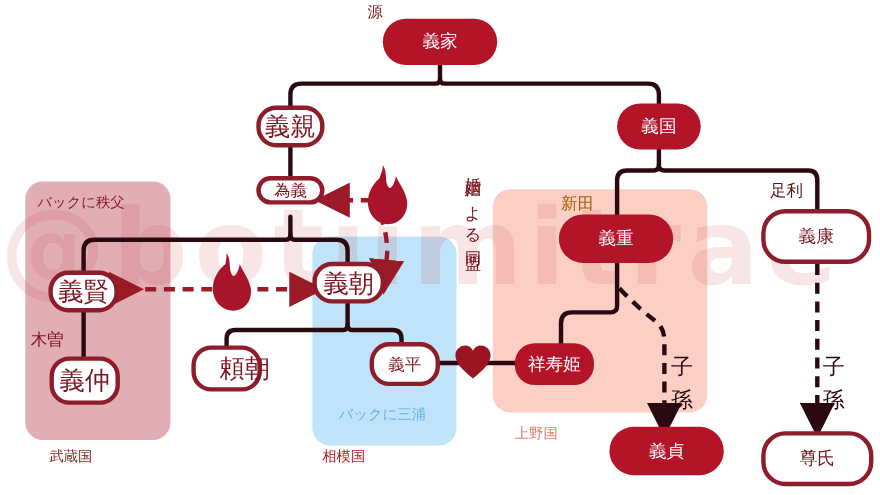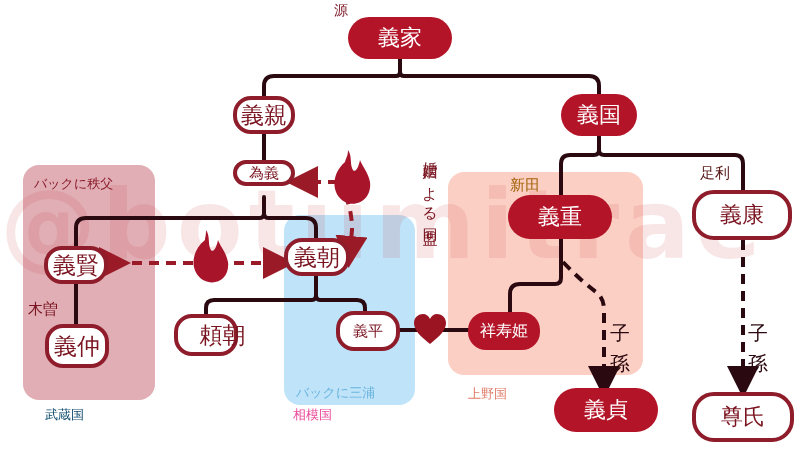--- a/index.html
+++ b/index.html
@@ -4,35 +4,35 @@
 <style>
   html, body { margin:0; padding:0; }
   body { width:800px; height:450px; position:relative; overflow:hidden; background:#ffffff;
          font-family: "DejaVu Serif", "Liberation Serif", serif; }
   .region { position:absolute; border-radius:16px; }
   .region-musashi { left:23px; top:165px; width:132px; height:235px; background:#e0aeb4; }
   .region-sagami  { left:284px; top:215px; width:131px; height:190px; background:#bfe3f8; }
   .region-kozuke  { left:448px; top:172px; width:195px; height:203px; background:#fbcfc4; }
   .region-caption { position:absolute; font-family:"DejaVu Sans","Liberation Sans",sans-serif; font-size:13px; white-space:nowrap;text-align:right; }
   .cap-musashi-top { left:34px; top:175px; color:#8a1a2a; }
-  .cap-musashi-bot { left:45px; top:406px; color:#0c4a6e; }
-  .cap-sagami-top  { left:296px; top:368px; color:#6ab3de;margin-top:16px; }
-  .cap-sagami-bot  { left:293px; top:406px; color:#ec4899; }
+  .cap-musashi-bot { left:45px; top:406px; color:#7f1d1d; }
+  .cap-sagami-top  { left:308px; top:368px; color:#6ab3de; }
+  .cap-sagami-bot  { left:293px; top:406px; color:#b91c1c; }
   .cap-kozuke-bot  { left:468px; top:385px; color:#e07a66; }
 
   .watermark { position:absolute; left:0; top:180px; width:800px; height:90px; font-family:"DejaVu Sans","Liberation Sans",sans-serif;
                font-weight:bold; font-size:96px; line-height:90px; color:rgba(200,60,70,0.13); letter-spacing:6px; white-space:nowrap; }
 
   svg.lines { position:absolute; left:0; top:0; width:800px; height:450px; }
 
   .node { position:absolute; display:flex; align-items:center; justify-content:center; box-sizing:border-box;
           font-size:23px; border-radius:18px; white-space:nowrap; }
   .node.filled { background:#b41428; color:#ffffff; }
   .node.outline { background:#ffffff; color:#7a1420; border:4px solid #8e1c2a; }
-  .node.large { font-size:22px; border-radius:22px; }
+  .node.large { font-size:16px; border-radius:22px; }
 
   .label { position:absolute; font-size:15px; color:#7a1420; white-space:nowrap; }
   .vertical { position:absolute; writing-mode:vertical-rl; font-family:"DejaVu Sans","Liberation Sans",sans-serif; font-size:15px; color:#7a1420; letter-spacing:3px; }
   .shison { position:absolute; font-size:20px; color:#2a0a10; line-height:30px; width:20px; text-align:center; }
 </style>
 </head>
 <body>
 
 <div class="region region-musashi"></div>
 <div class="region region-sagami"></div>

